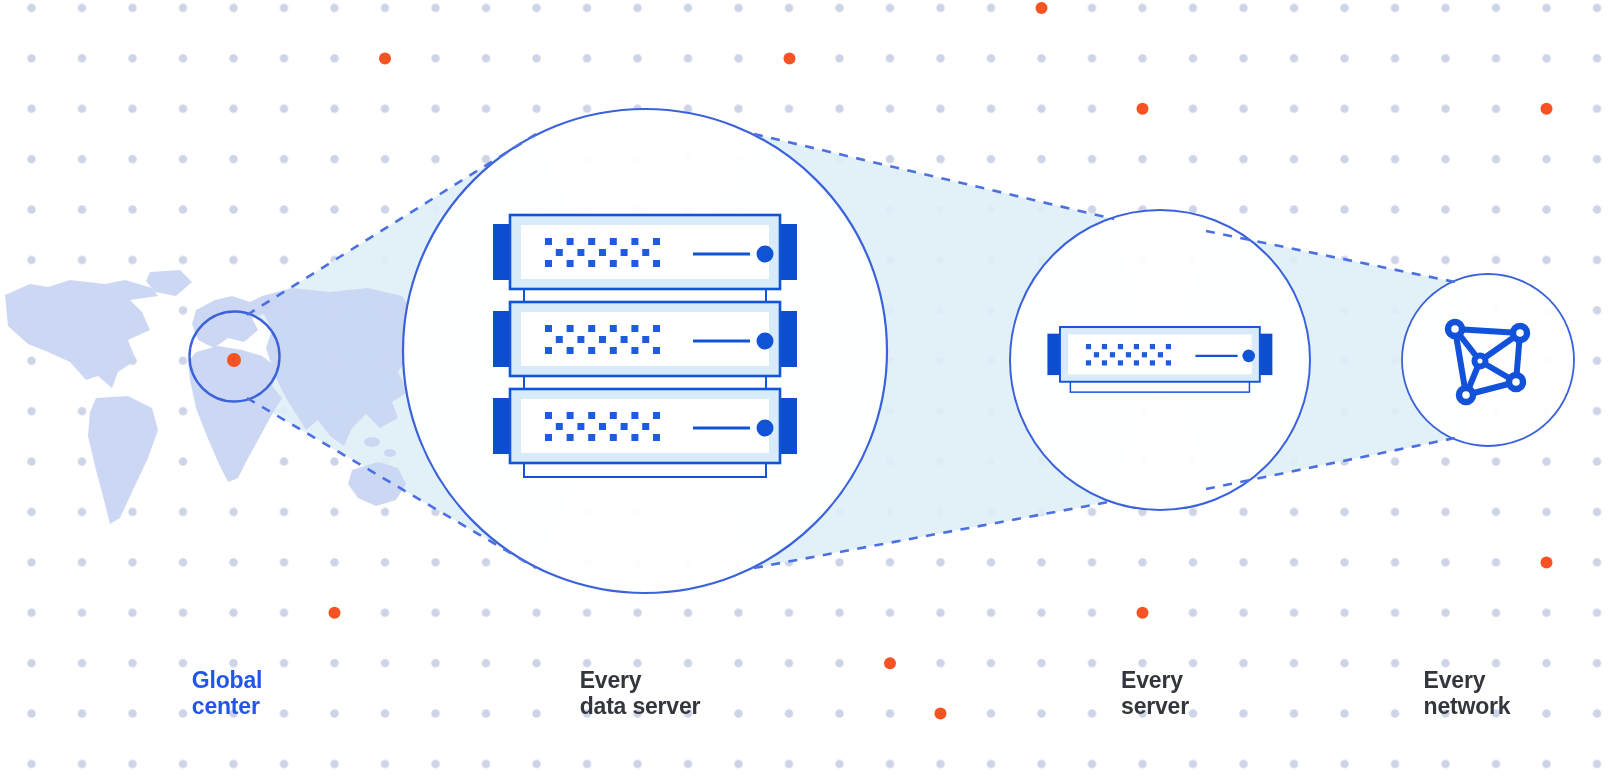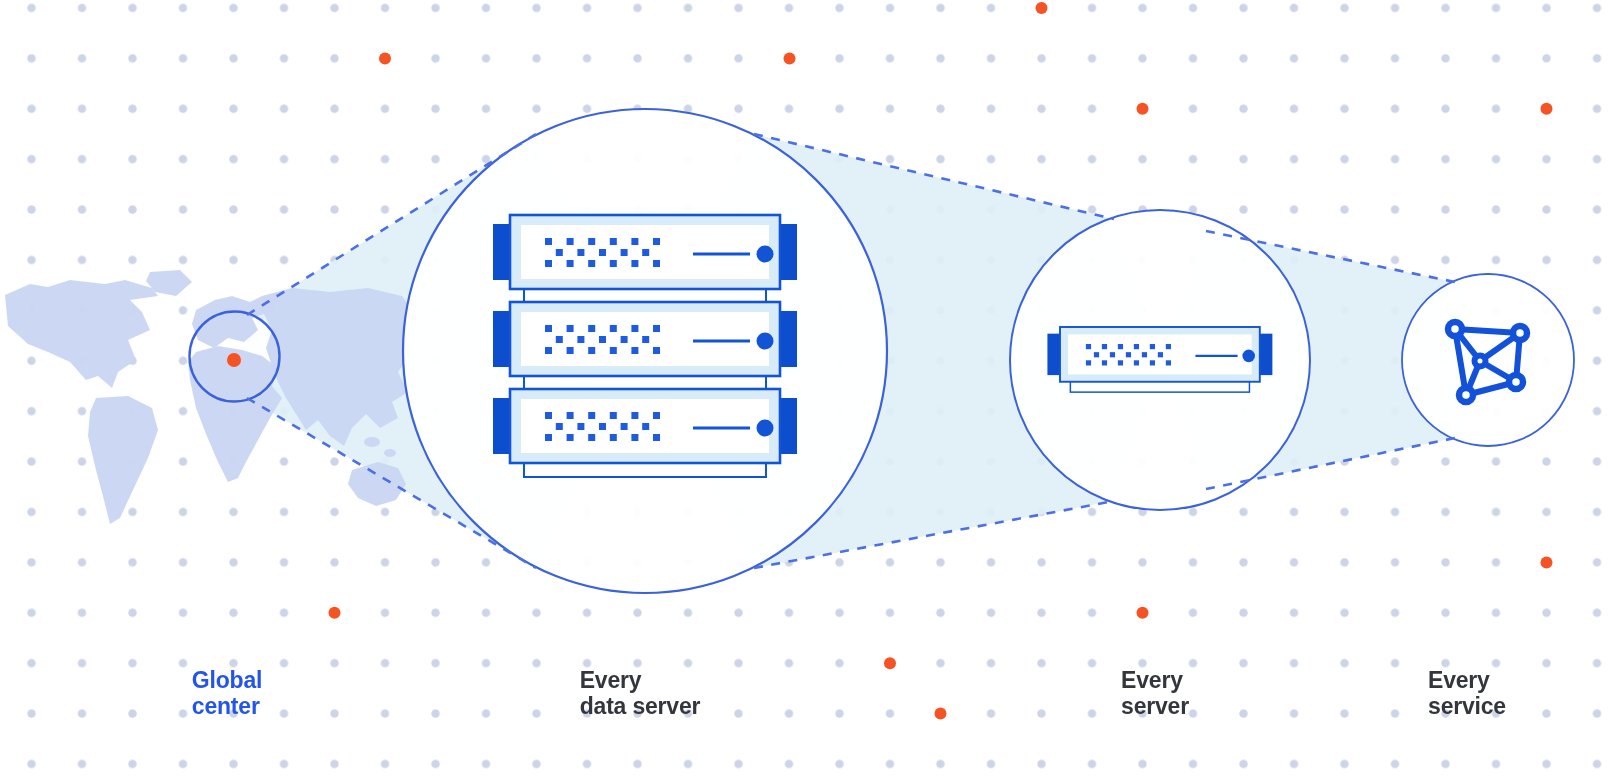--- a/index.html
+++ b/index.html
@@ -161,16 +161,16 @@
     <span>data server</span>
   </div>
 
   <div class="lbl" style="left:1155px;top:667px;">
     <span>Every</span>
     <span>server</span>
   </div>
 
   <div class="lbl" style="left:1467px;top:667px;">
     <span>Every</span>
-    <span>service</span>
+    <span>network</span>
   </div>
 
 </div>
 
 </body></html>

